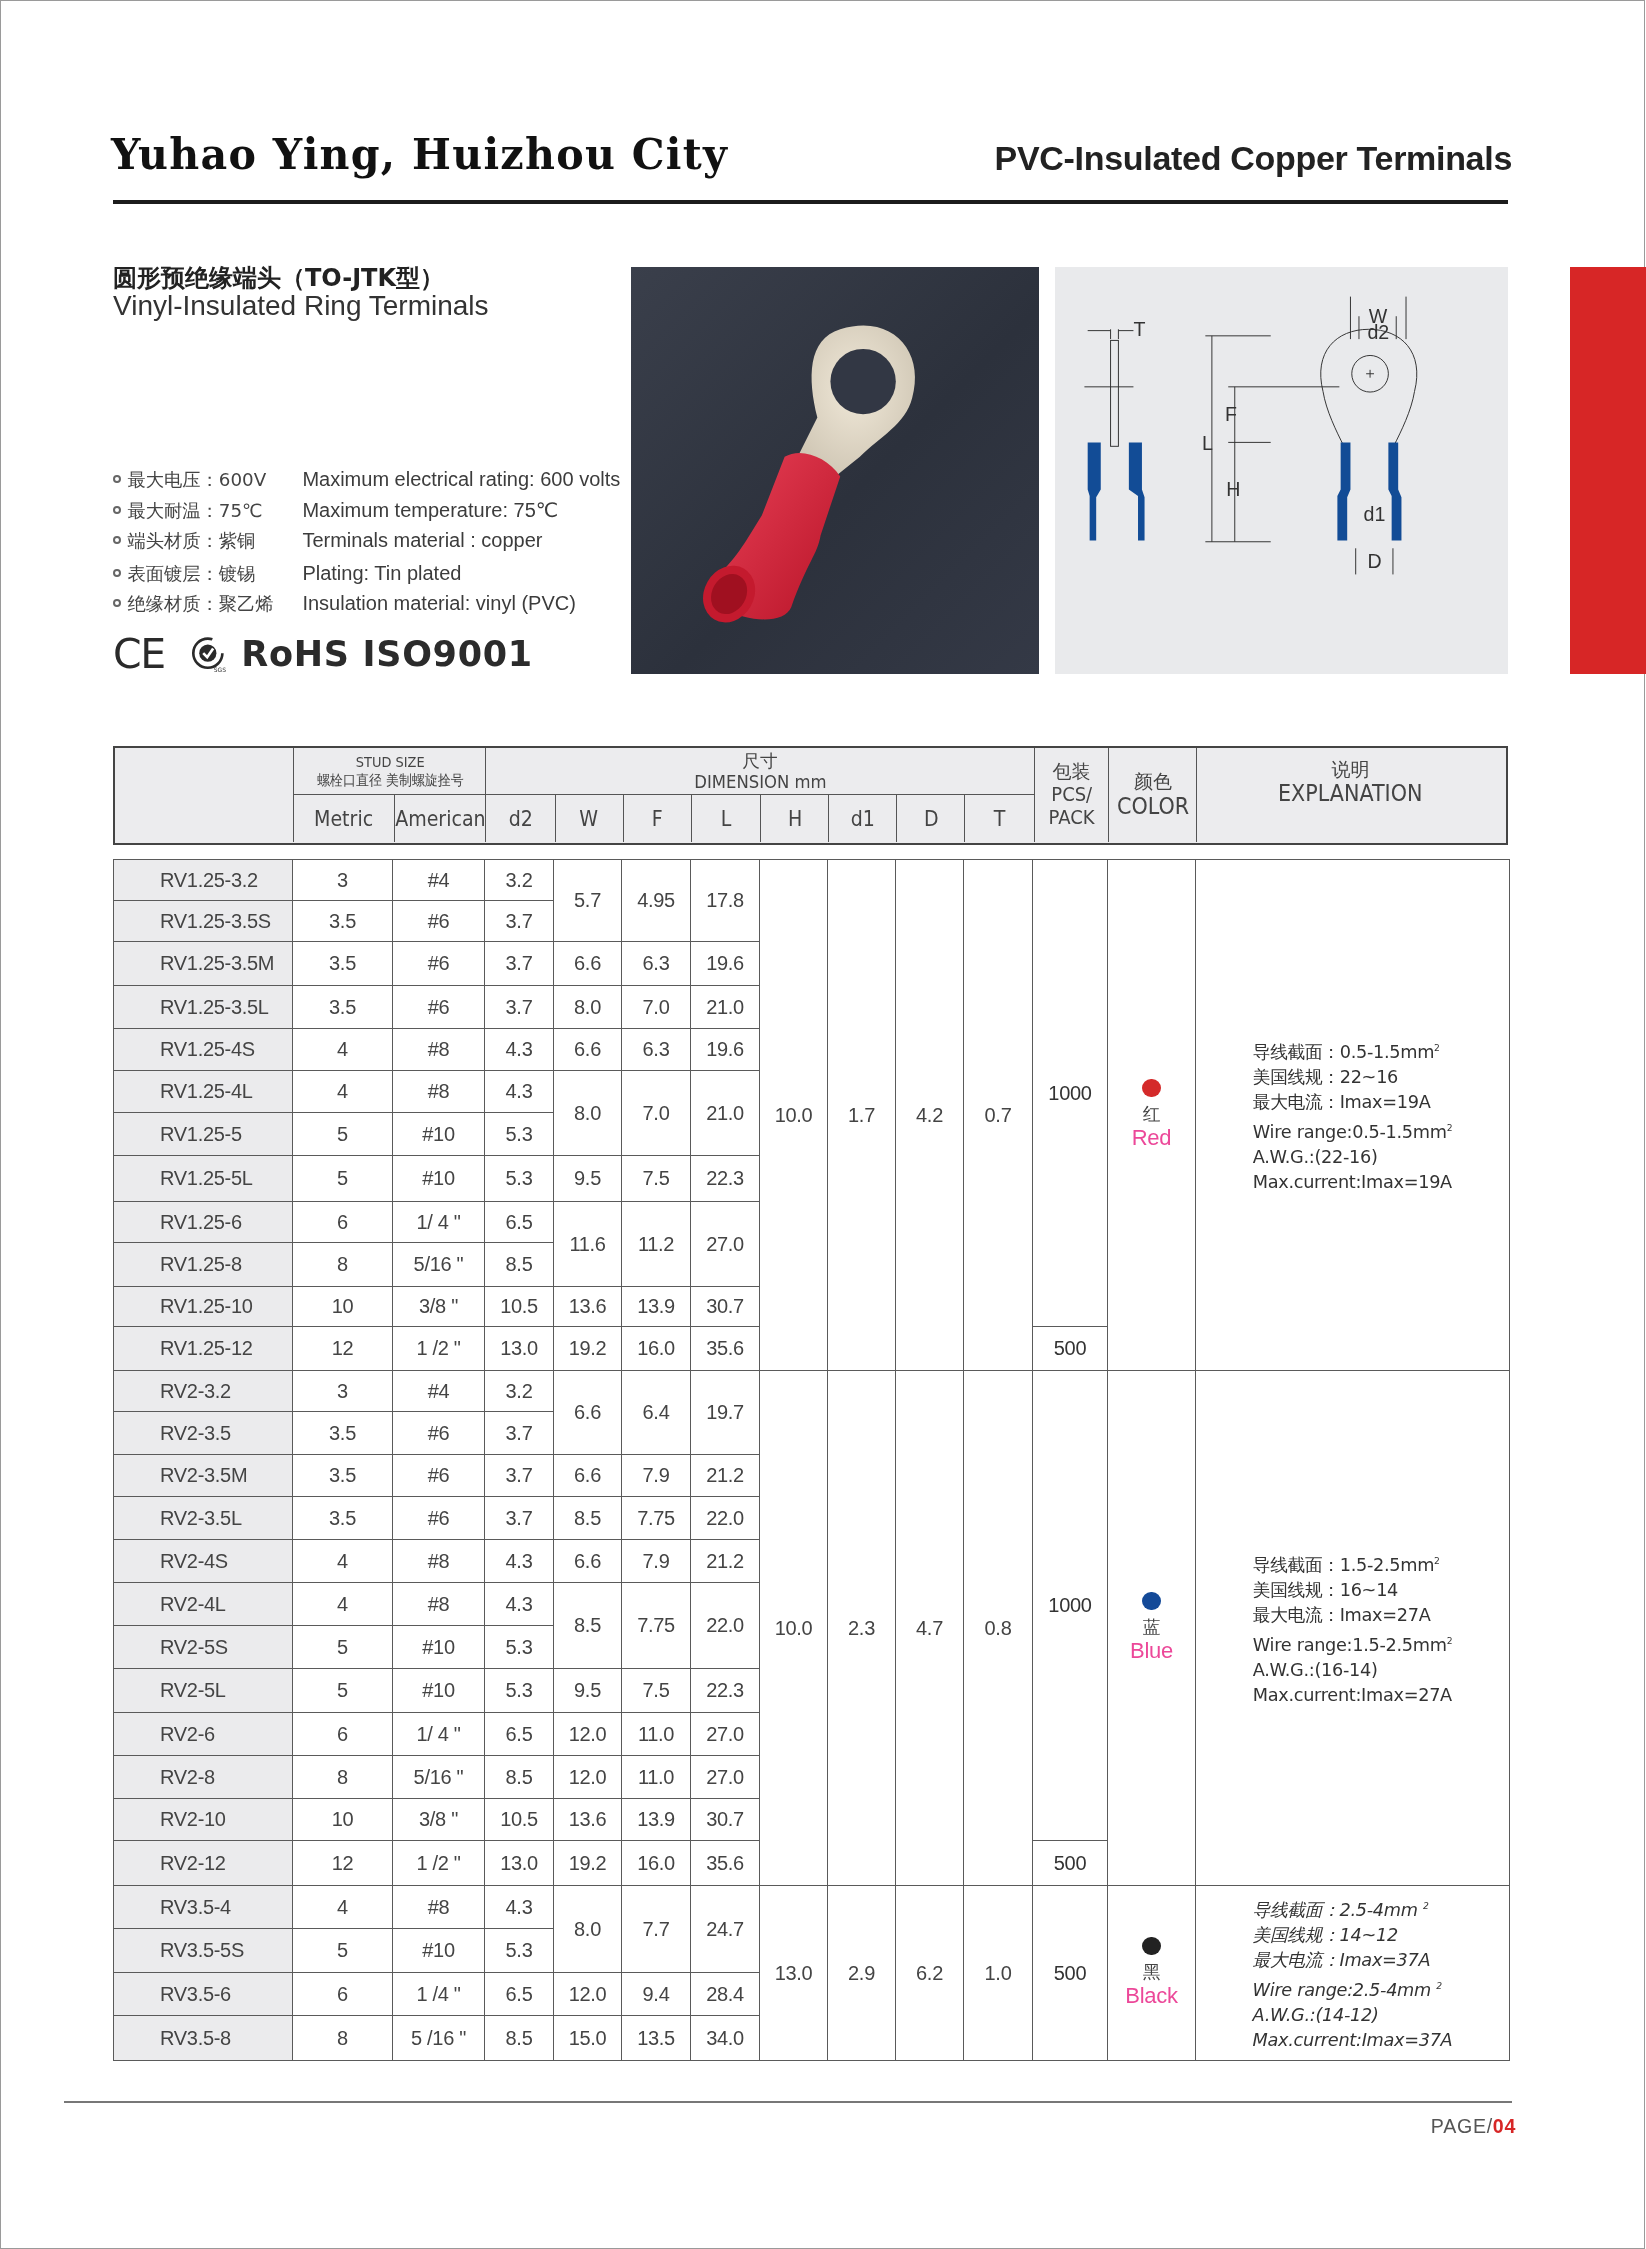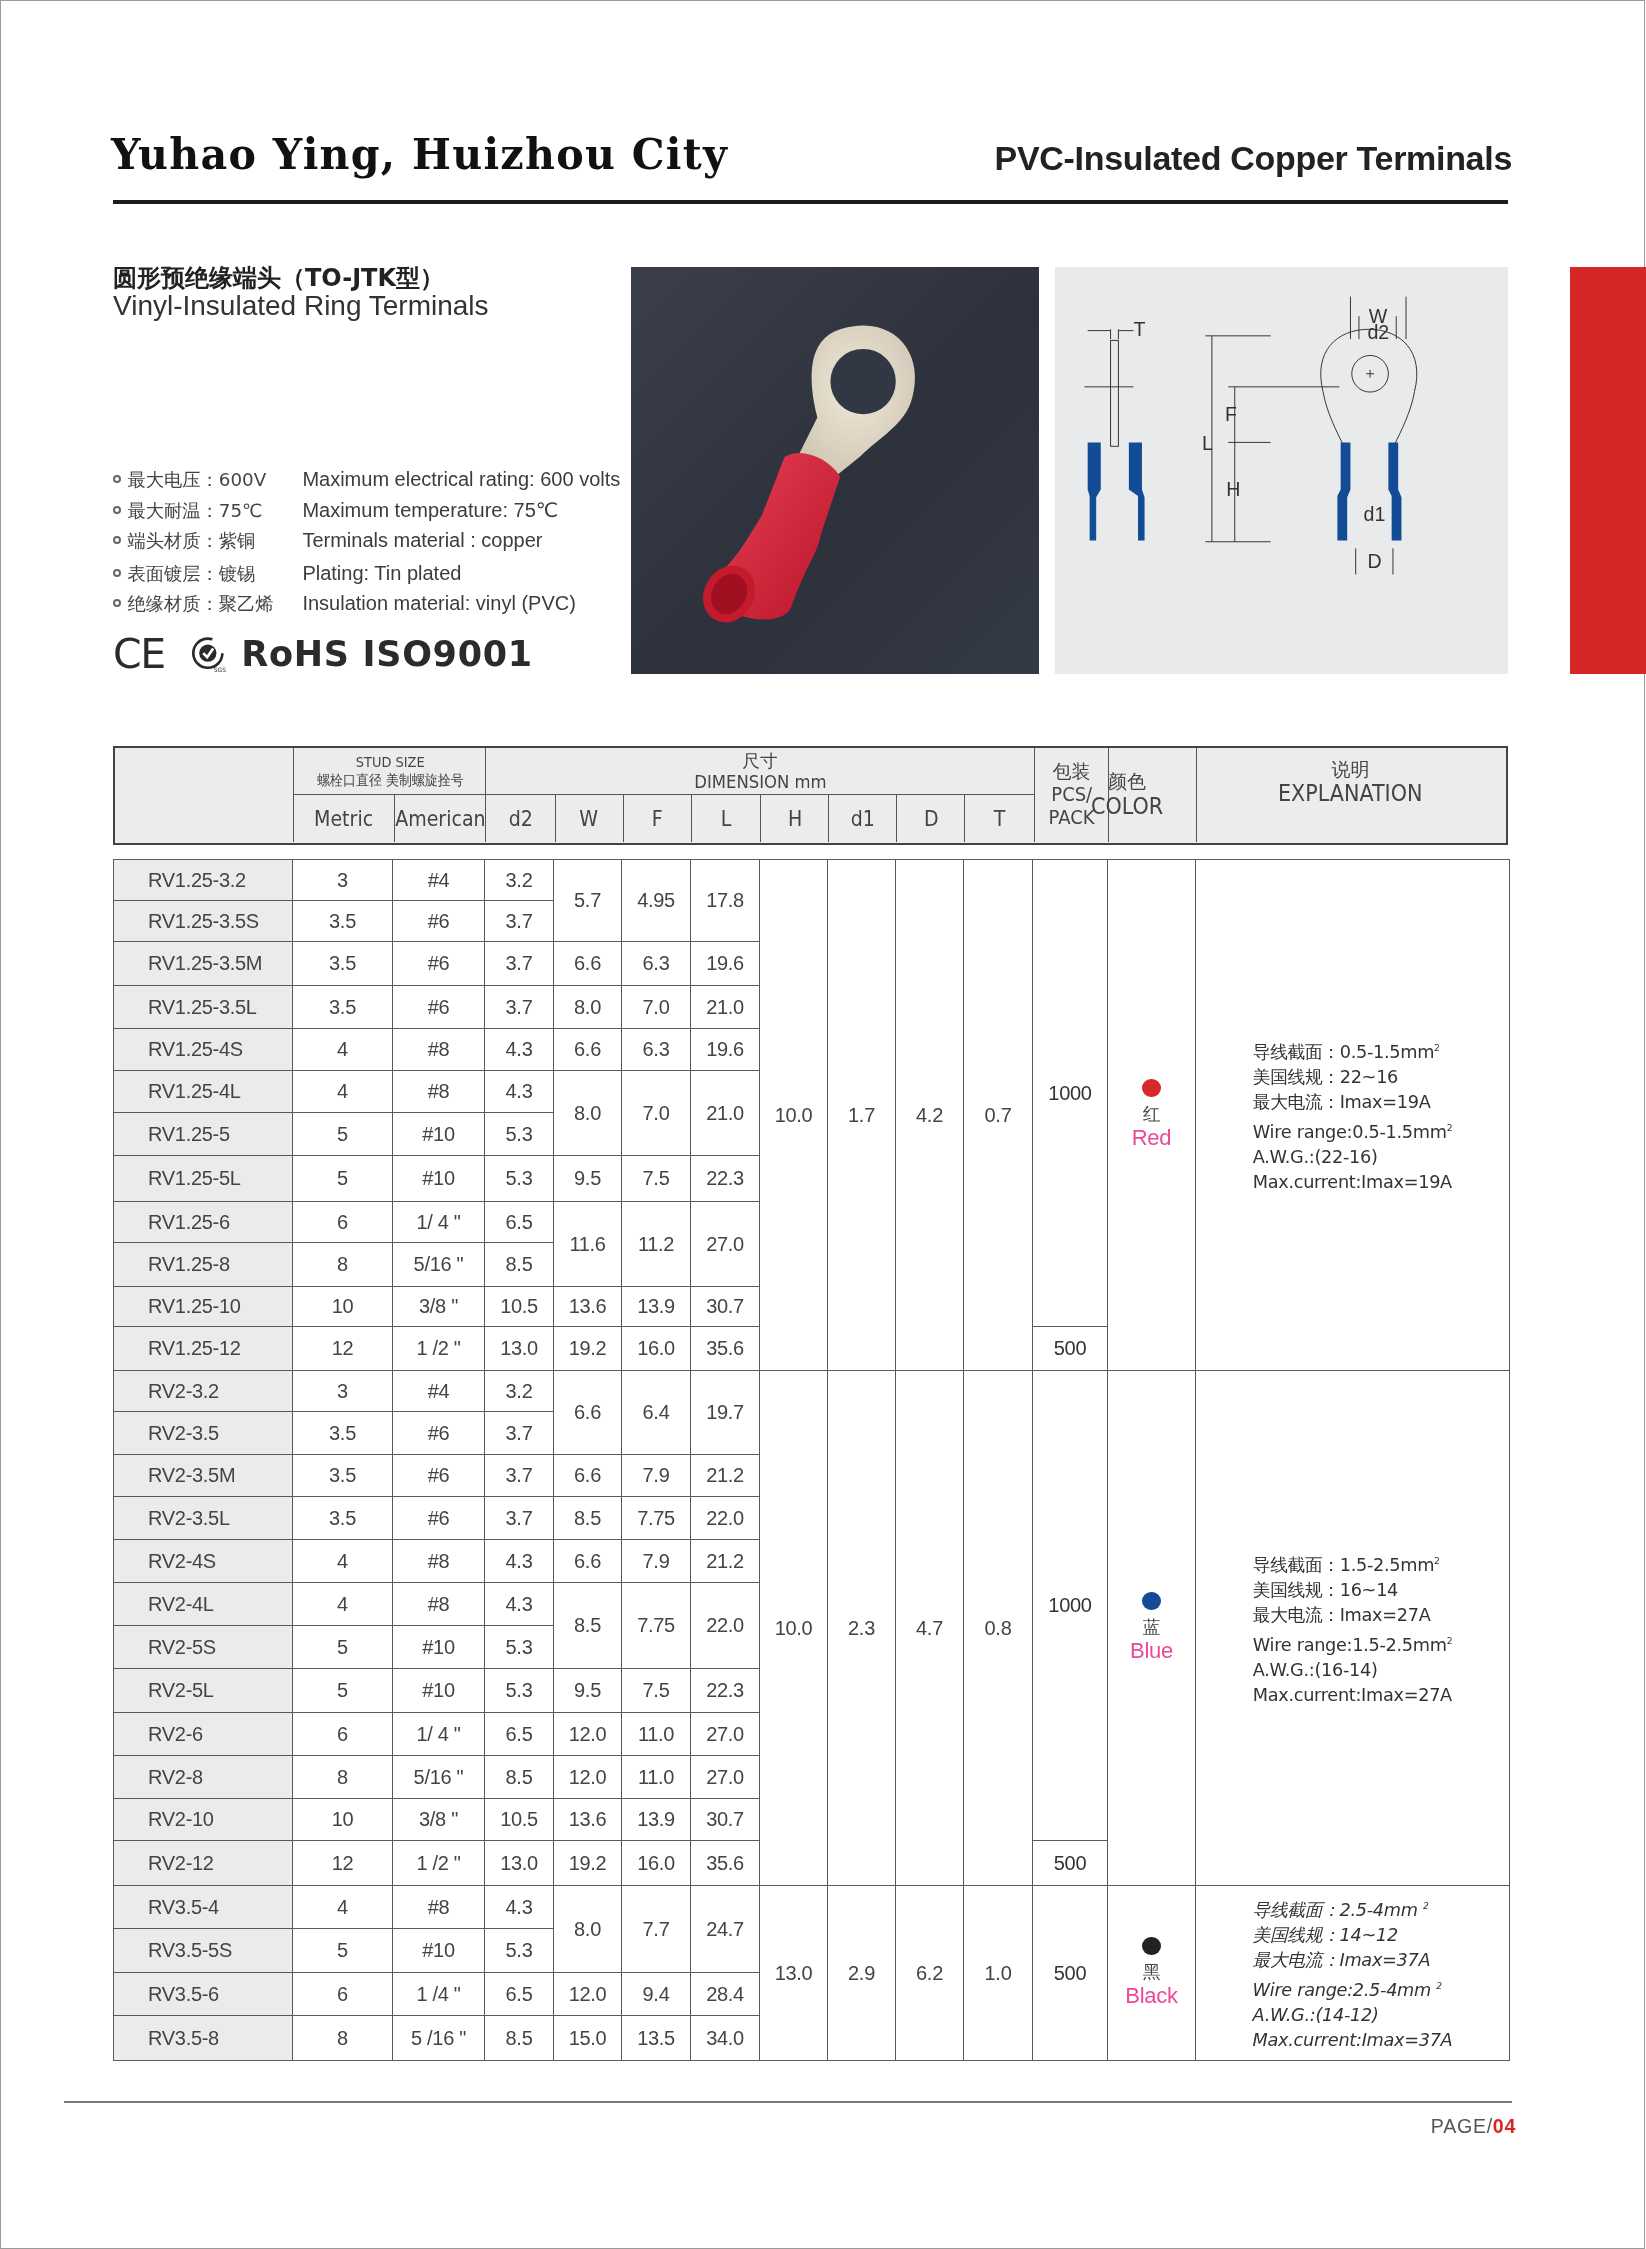--- a/index.html
+++ b/index.html
@@ -43,21 +43,21 @@
   .vline { position: absolute; width: 1.3px; background: #555; }
   .hline { position: absolute; height: 1.3px; background: #555; }
   .h-cn { font-size: 19px; line-height: 1.15; }
   .h-en { font-size: 20px; line-height: 1.15; transform: scaleX(0.9); }
   .h-small { font-size: 14.4px; line-height: 1.2; transform: scaleX(0.9); }
   .h-col { font-size: 21.6px; transform: scaleX(0.88); }
 
   #table-body { left: 113px; top: 859px; width: 1395px; border-collapse: collapse; table-layout: fixed; }
   #table-body td { border: 1.3px solid #5a5a5a; text-align: center; vertical-align: middle; font-size: 20px; color: #444;
                    padding: 0; font-family: "Liberation Sans", sans-serif; letter-spacing: -0.3px; }
-  #table-body td.item { background: #ebebed; text-align: left; padding-left: 34px; }
+  #table-body td.item { background: #ebebed; text-align: left; padding-left: 46px; }
   #table-body td.pack { font-size: 20px; color: #333; }
   .color-cell { display: flex; flex-direction: column; align-items: center; }
   .color-dot { width: 18.3px; height: 18.3px; border-radius: 50%; margin-bottom: 5.2px; }
   .color-cn { font-family: "DejaVu Sans", sans-serif; font-size: 17.7px; color: #444; line-height: 1.25; }
   .color-en { font-size: 22px; color: #ec4899; letter-spacing: -0.3px; }
   .explain { text-align: left; display: inline-block; font-family: "DejaVu Sans", sans-serif; font-size: 17.7px; color: #333; line-height: 25px; }
   .explain sup { font-size: 9.2px; }
 
   
   #footer-rule { left: 64px; top: 2101px; width: 1448px; height: 2px; background: #777; }
@@ -243,21 +243,21 @@
   <div class="vline" style="left:781px;top:47px;height:47px"></div>
   <div class="vline" style="left:849px;top:47px;height:47px"></div>
   <div class="vline" style="left:919px;top:0;height:94px"></div>
 
   <div class="hcell" style="left:919px;top:0;width:75px;height:94px">
     <span class="h-cn">包装</span>
     <span class="h-en">PCS/</span>
     <span class="h-en">PACK</span>
   </div>
   <div class="vline" style="left:993px;top:0;height:94px"></div>
-  <div class="hcell" style="left:968px;top:0;width:88px;height:94px">
+  <div class="hcell" style="left:994px;top:0;width:88px;height:94px">
     <span class="h-cn">颜色</span>
     <span class="h-en" style="font-size:23px">COLOR</span>
   </div>
   <div class="vline" style="left:1081px;top:0;height:94px"></div>
   <div class="hcell" style="left:1081px;top:0;width:309px;height:94px;justify-content:flex-start;padding-top:10.5px">
     <span class="h-cn">说明</span>
     <span class="h-en" style="font-size:23px">EXPLANATION</span>
   </div>
 </div>
 

